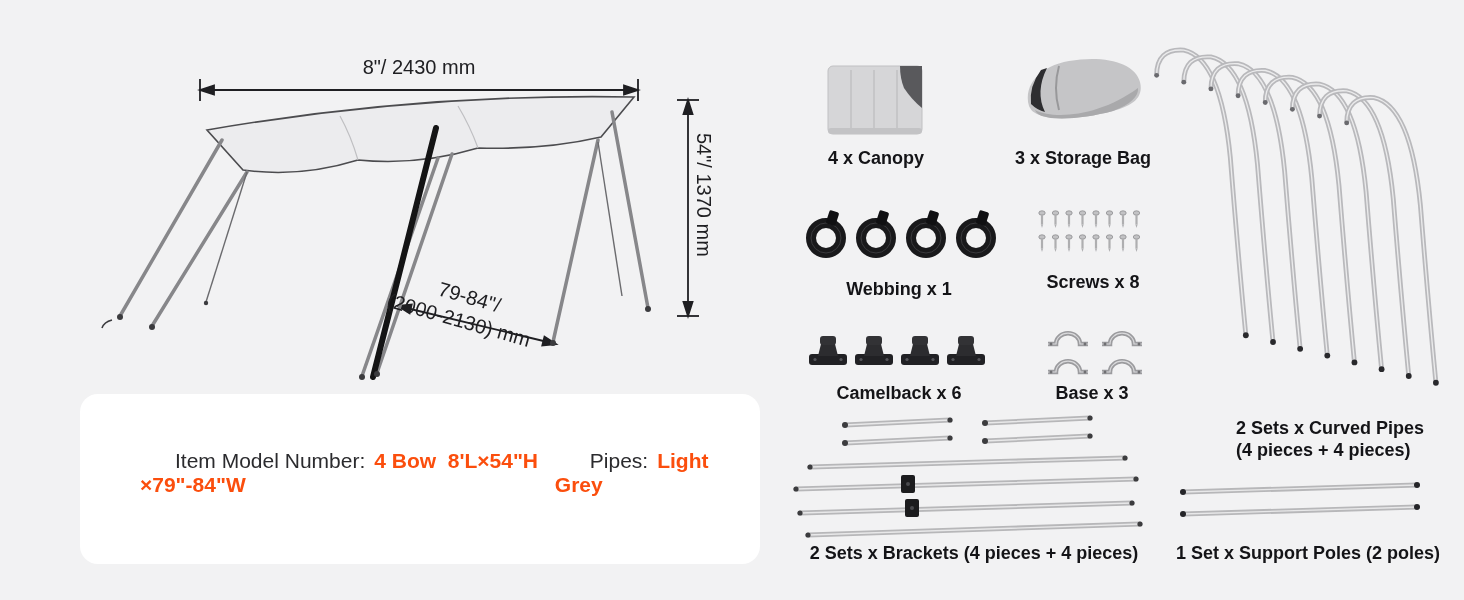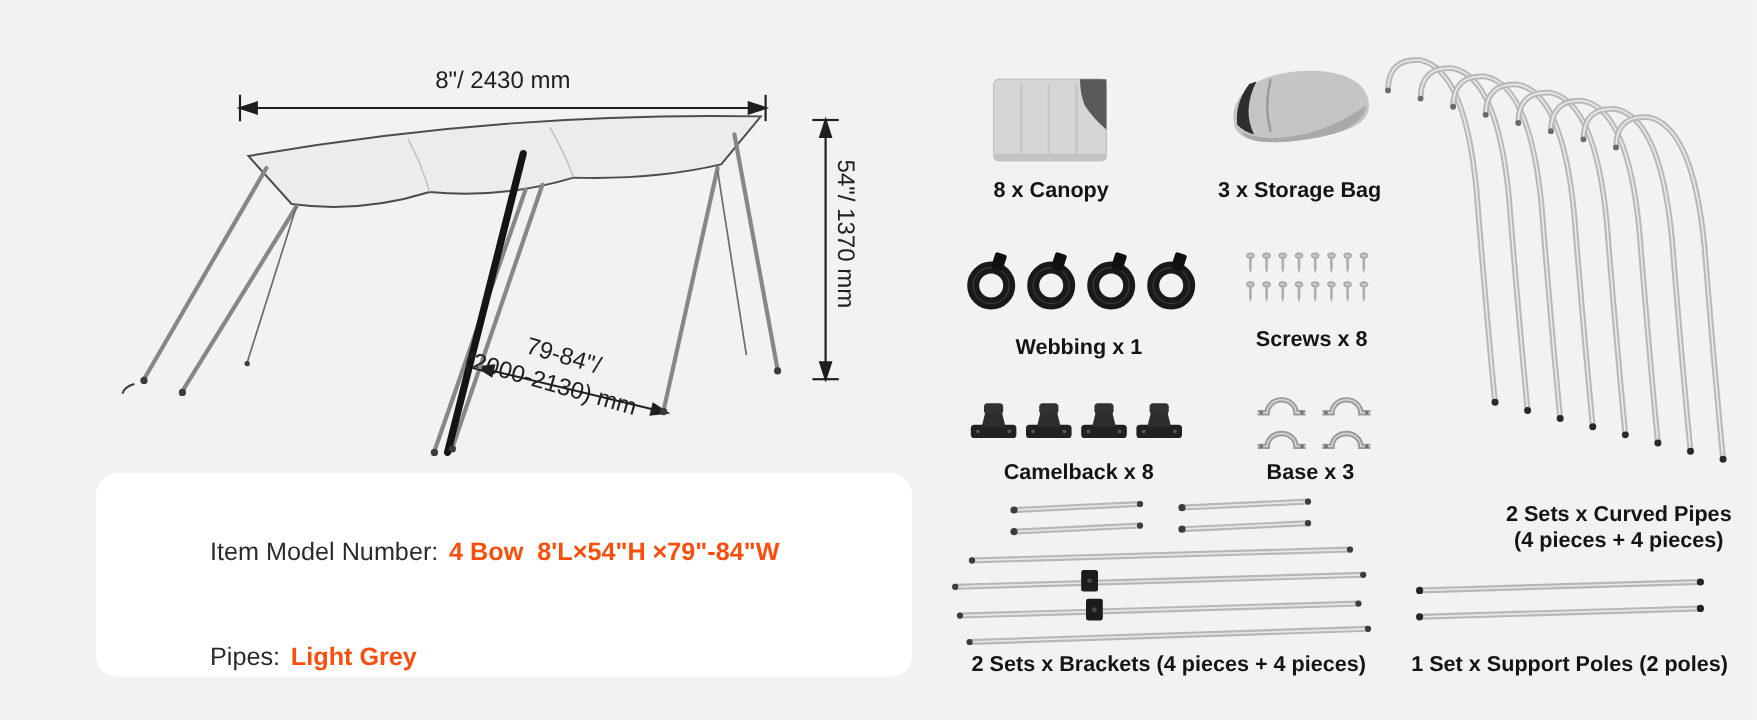--- a/index.html
+++ b/index.html
@@ -16,29 +16,29 @@
   
   .dim-label{position:absolute;font-size:20px;color:#202023;white-space:nowrap;}
   .dim-width{left:419px;top:56px;transform:translateX(-50%);}
   .dim-height{left:692px;top:133px;writing-mode:vertical-rl;}
   .dim-depth{left:398px;top:264px;transform:rotate(16deg);transform-origin:left top;line-height:25px;}
   .dim-depth .l1{padding-left:46px;}
 
   
   .spec-card{left:80px;top:394px;width:680px;height:170px;background:var(--card);
     border-radius:18px;box-sizing:border-box;padding:31px 0 0 60px;
-    display:flex;flex-direction:column;gap:15px;justify-content:space-between;}
+    display:flex;gap:15px;justify-content:space-between;}
   .spec-row{font-size:21px;color:var(--ink);white-space:pre-wrap;}
   .spec-label{color:#2b2b2e;}
   .spec-value{color:var(--accent);font-weight:700;margin-left:9px;}
 
   
   .part-label{position:absolute;transform:translateX(-50%);font-weight:700;font-size:18px;
     color:#141417;white-space:nowrap;}
-  .pipes-label{text-align:center;line-height:22px;margin-left:19px;}
+  .pipes-label{text-align:left;line-height:22px;}
 </style>
 </head>
 <body>
 
 <div class="page">
 
   <svg class="abs" style="left:0;top:0" width="760" height="420" viewBox="0 0 760 420">
 
     <g stroke="#1f1f22" stroke-width="1.8" fill="#1f1f22">
 
@@ -266,25 +266,25 @@
         <line x1="8" y1="36" x2="242" y2="29" stroke="#e8e8e9" stroke-width="1.4"></line>
     </g>
     <g fill="#252528">
       <circle cx="8" cy="14" r="3"></circle>
         <circle cx="242" cy="7" r="3"></circle>
       <circle cx="8" cy="36" r="3"></circle>
         <circle cx="242" cy="29" r="3"></circle>
     </g>
   </svg>
 
-  <div class="part-label" style="left:876px;top:148px">8 x Canopy</div>
+  <div class="part-label" style="left:876px;top:148px">4 x Canopy</div>
   <div class="part-label" style="left:1083px;top:148px">3 x Storage Bag</div>
   <div class="part-label" style="left:899px;top:279px">Webbing x 1</div>
   <div class="part-label" style="left:1093px;top:272px">Screws x 8</div>
-  <div class="part-label" style="left:899px;top:383px">Camelback x 8</div>
+  <div class="part-label" style="left:899px;top:383px">Camelback x 6</div>
   <div class="part-label" style="left:1092px;top:383px">Base x 3</div>
   <div class="part-label pipes-label" style="left:1330px;top:417px">
     <div>2 Sets x Curved Pipes</div>
     <div>(4 pieces + 4 pieces)</div>
   </div>
   <div class="part-label" style="left:974px;top:543px">2 Sets x Brackets (4 pieces + 4 pieces)</div>
   <div class="part-label" style="left:1308px;top:543px">1 Set x Support Poles (2 poles)</div>
 
 </div>
 

